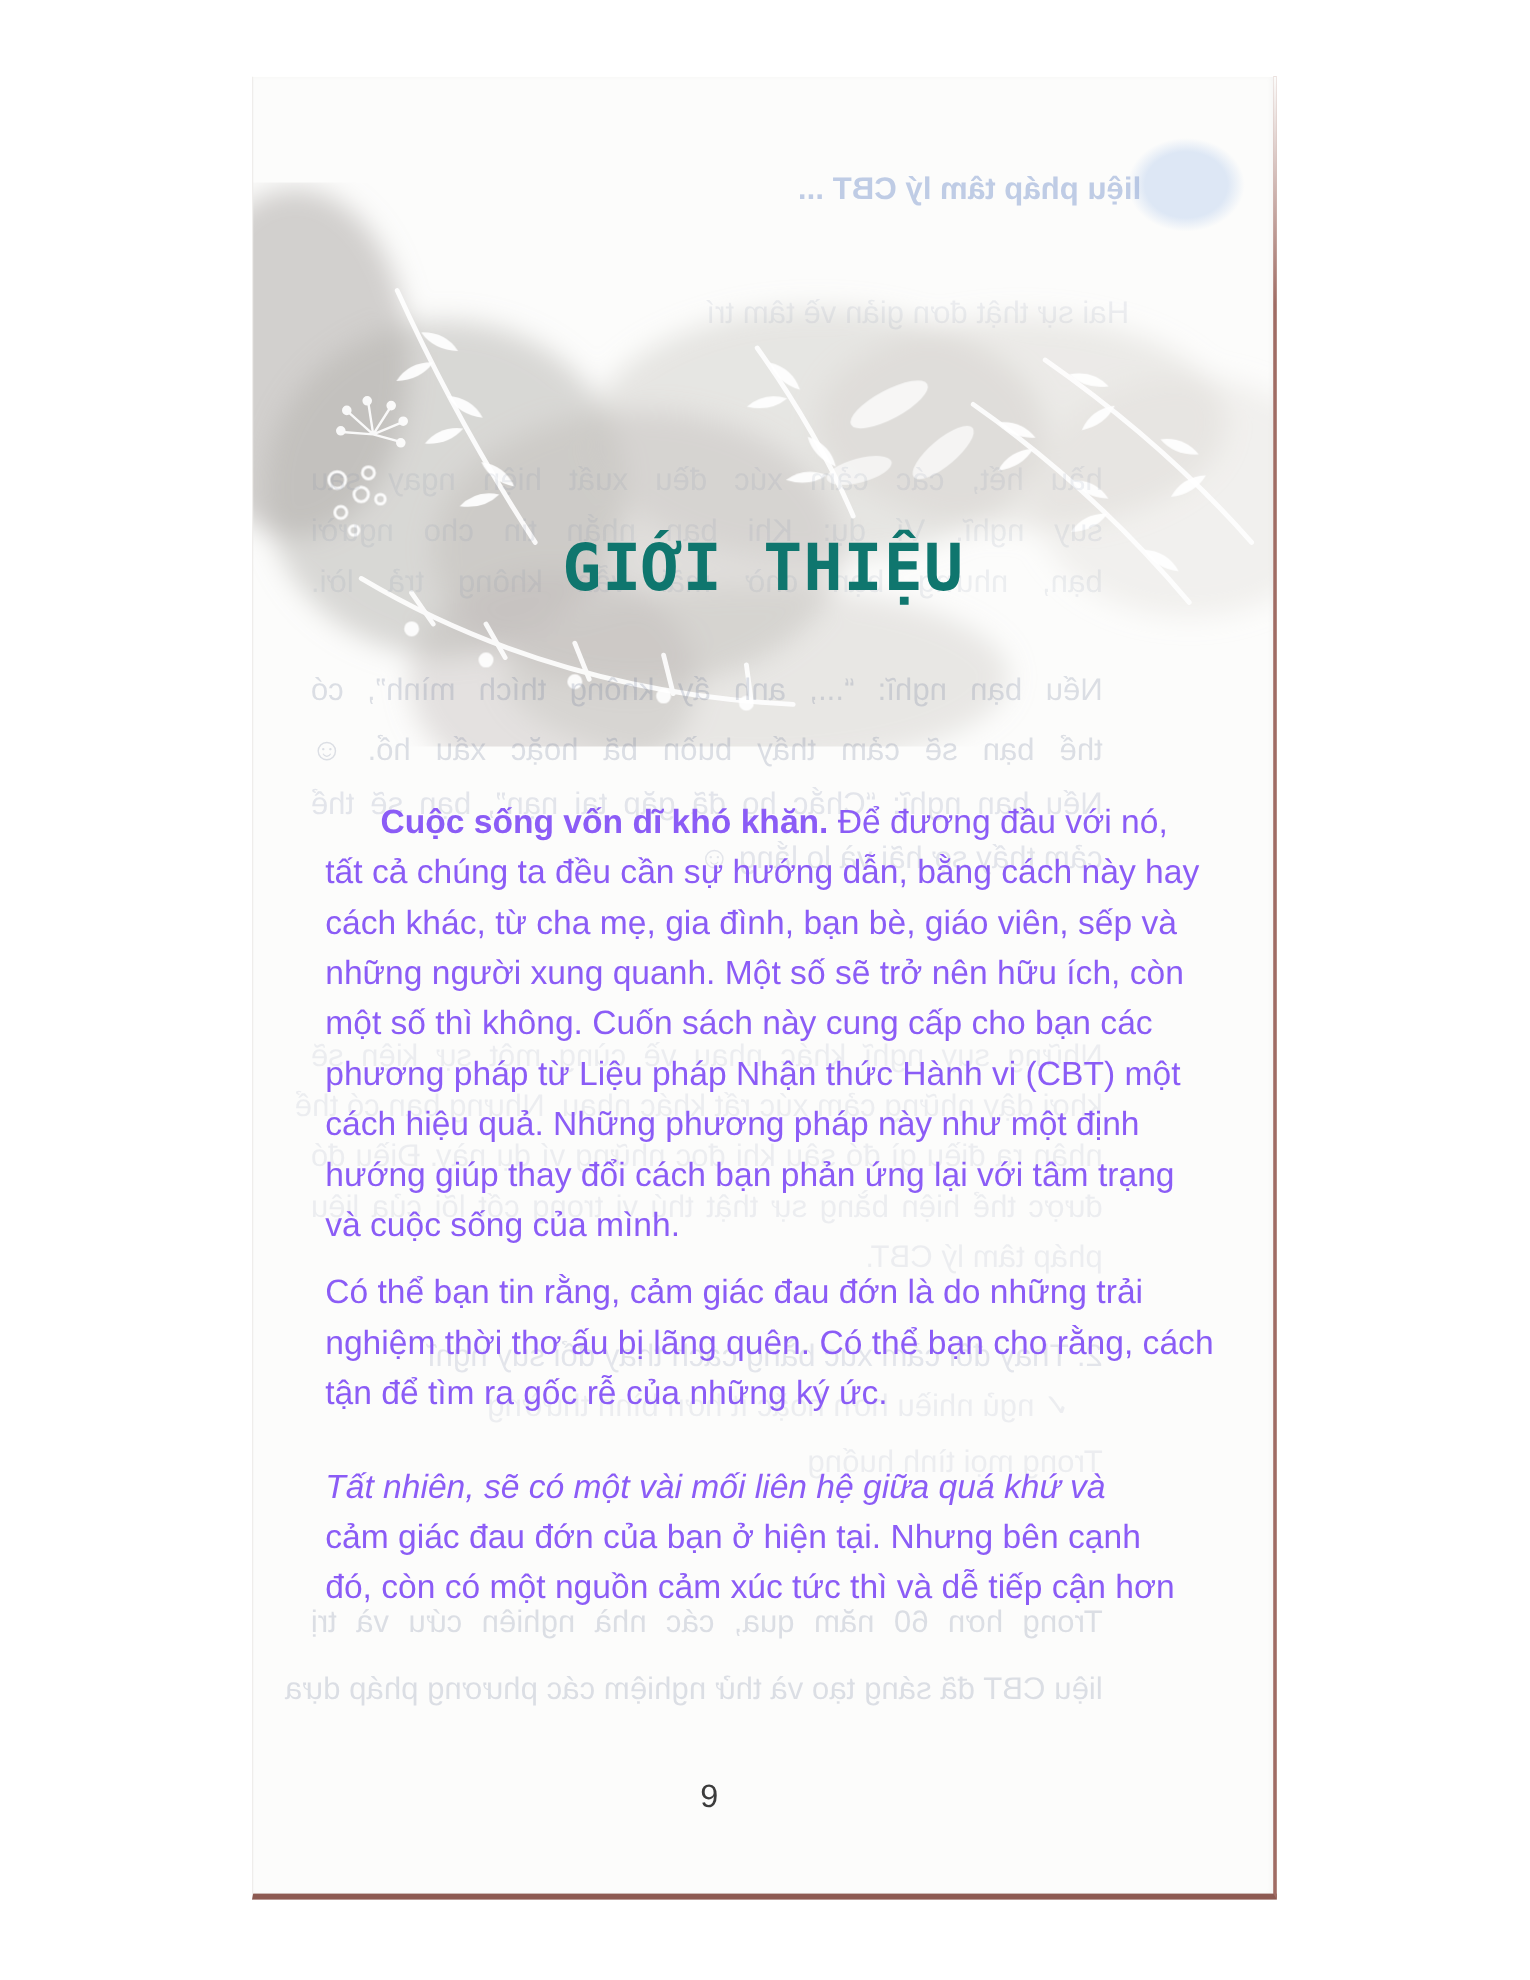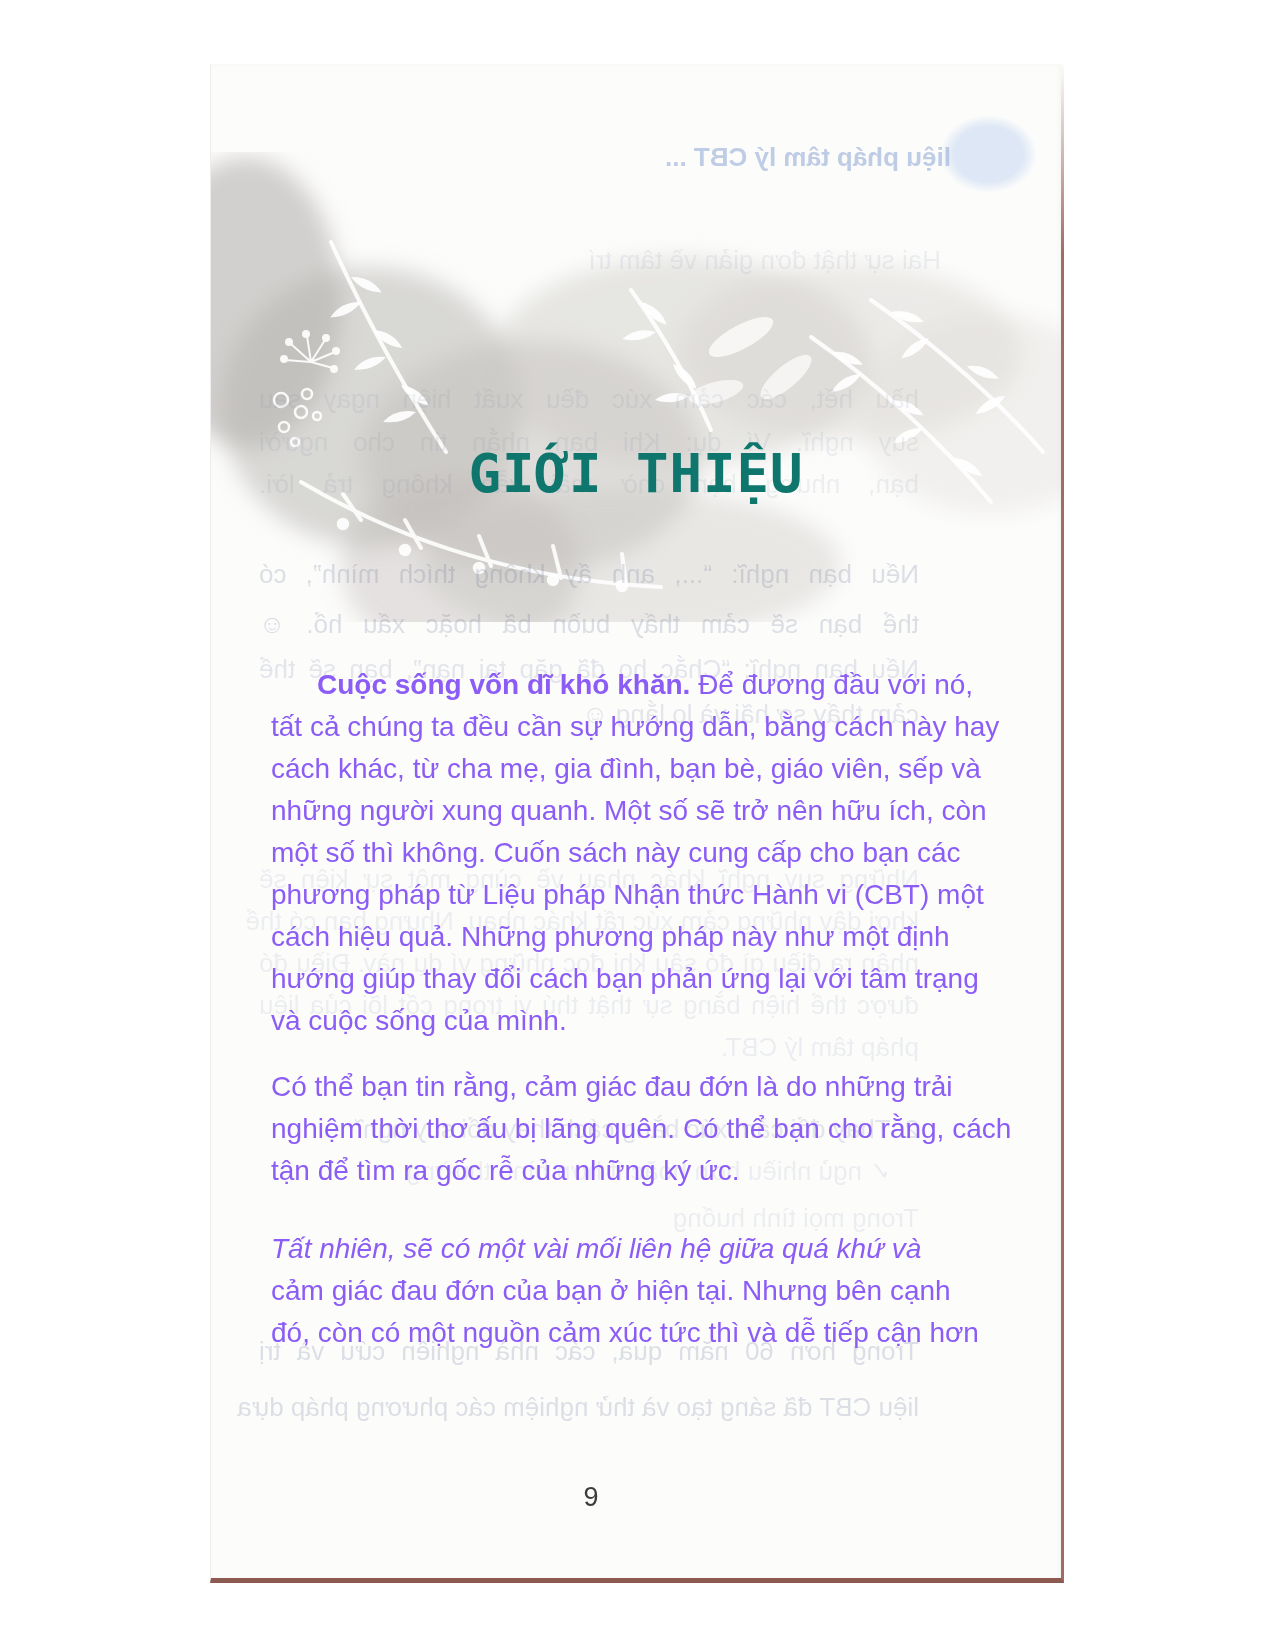--- a/index.html
+++ b/index.html
@@ -34,21 +34,21 @@
     font-size:54px;font-weight:bold;letter-spacing:1px;color:#0f766e;
   }
   .body-text{position:absolute;top:600px;left:60px;width:646px;color:#8b5cf6;}
   .bline{
     height:42px;line-height:42px;font-size:28px;
     text-align:justify;text-align-last:justify;white-space:nowrap;overflow:visible;
   }
   .bline.last{text-align-last:left;}
   .bline.first{padding-left:46px;width:600px;}
   .lead{font-weight:bold;}
-  .gap14{margin-top:24px;}
+  .gap14{margin-top:14px;}
   .gap20{margin-top:36px;font-style:italic;}
   .page-number{
     position:absolute;top:1418px;left:330px;width:100px;
     text-align:center;font-size:27px;color:#3c3c3c;
   }
   
   .ghost{
     position:absolute;left:48px;width:660px;
     transform:scaleX(-1);
     font-size:26px;line-height:30px;color:#6f7d9d;opacity:.11;

